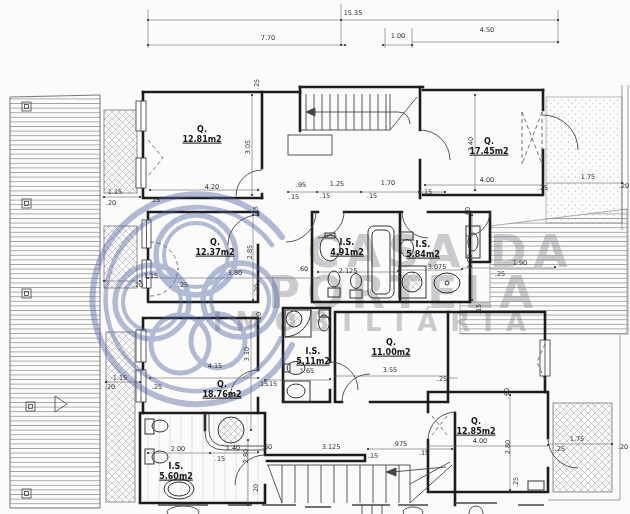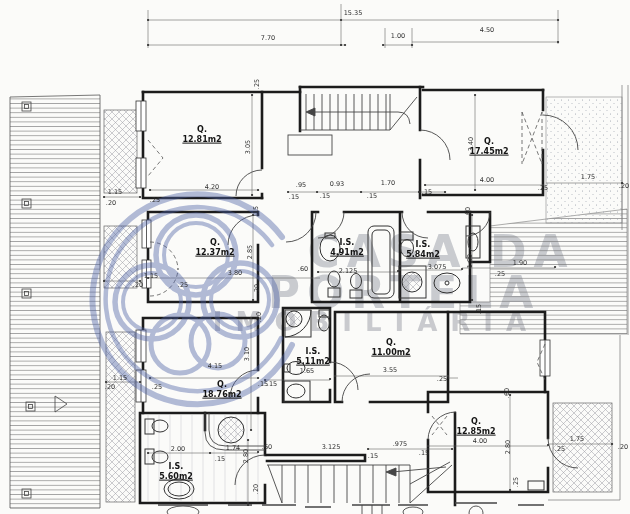--- a/index.html
+++ b/index.html
@@ -257,21 +257,21 @@
       <span class="area">12.85m2</span>
     </div>
 
   <div class="dim" style="left:353px;top:13px">15.35</div>
   <div class="dim" style="left:268px;top:38px">7.70</div>
   <div class="dim" style="left:398px;top:36px">1.00</div>
   <div class="dim" style="left:487px;top:30px">4.50</div>
   <div class="dim" style="left:212px;top:187px">4.20</div>
   <div class="dim" style="left:301px;top:185px">.95</div>
   <div class="dim" style="left:294px;top:197px">.15</div>
-  <div class="dim" style="left:337px;top:184px">0.93</div>
+  <div class="dim" style="left:337px;top:184px">1.25</div>
   <div class="dim" style="left:325px;top:196px">.15</div>
   <div class="dim" style="left:388px;top:183px">1.70</div>
   <div class="dim" style="left:372px;top:196px">.15</div>
   <div class="dim" style="left:427px;top:192px">.15</div>
   <div class="dim" style="left:487px;top:180px">4.00</div>
   <div class="dim" style="left:588px;top:177px">1.75</div>
   <div class="dim" style="left:543px;top:188px">.25</div>
   <div class="dim" style="left:624px;top:186px">.20</div>
   <div class="dim" style="left:115px;top:192px">1.15</div>
   <div class="dim" style="left:111px;top:203px">.20</div>
@@ -287,21 +287,21 @@
   <div class="dim" style="left:500px;top:274px">.25</div>
   <div class="dim" style="left:215px;top:366px">4.15</div>
   <div class="dim" style="left:157px;top:387px">.25</div>
   <div class="dim" style="left:272px;top:384px">.15</div>
   <div class="dim" style="left:307px;top:371px">1.65</div>
   <div class="dim" style="left:390px;top:370px">3.55</div>
   <div class="dim" style="left:442px;top:379px">.25</div>
   <div class="dim" style="left:120px;top:378px">1.15</div>
   <div class="dim" style="left:110px;top:387px">.20</div>
   <div class="dim" style="left:178px;top:449px">2.00</div>
-  <div class="dim" style="left:233px;top:448px">1.74</div>
+  <div class="dim" style="left:233px;top:448px">1.40</div>
   <div class="dim" style="left:267px;top:447px">.60</div>
   <div class="dim" style="left:220px;top:459px">.15</div>
   <div class="dim" style="left:331px;top:447px">3.125</div>
   <div class="dim" style="left:373px;top:456px">.15</div>
   <div class="dim" style="left:400px;top:444px">.975</div>
   <div class="dim" style="left:424px;top:453px">.15</div>
   <div class="dim" style="left:480px;top:441px">4.00</div>
   <div class="dim" style="left:560px;top:449px">.25</div>
   <div class="dim" style="left:577px;top:439px">1.75</div>
   <div class="dim" style="left:623px;top:447px">.20</div>

